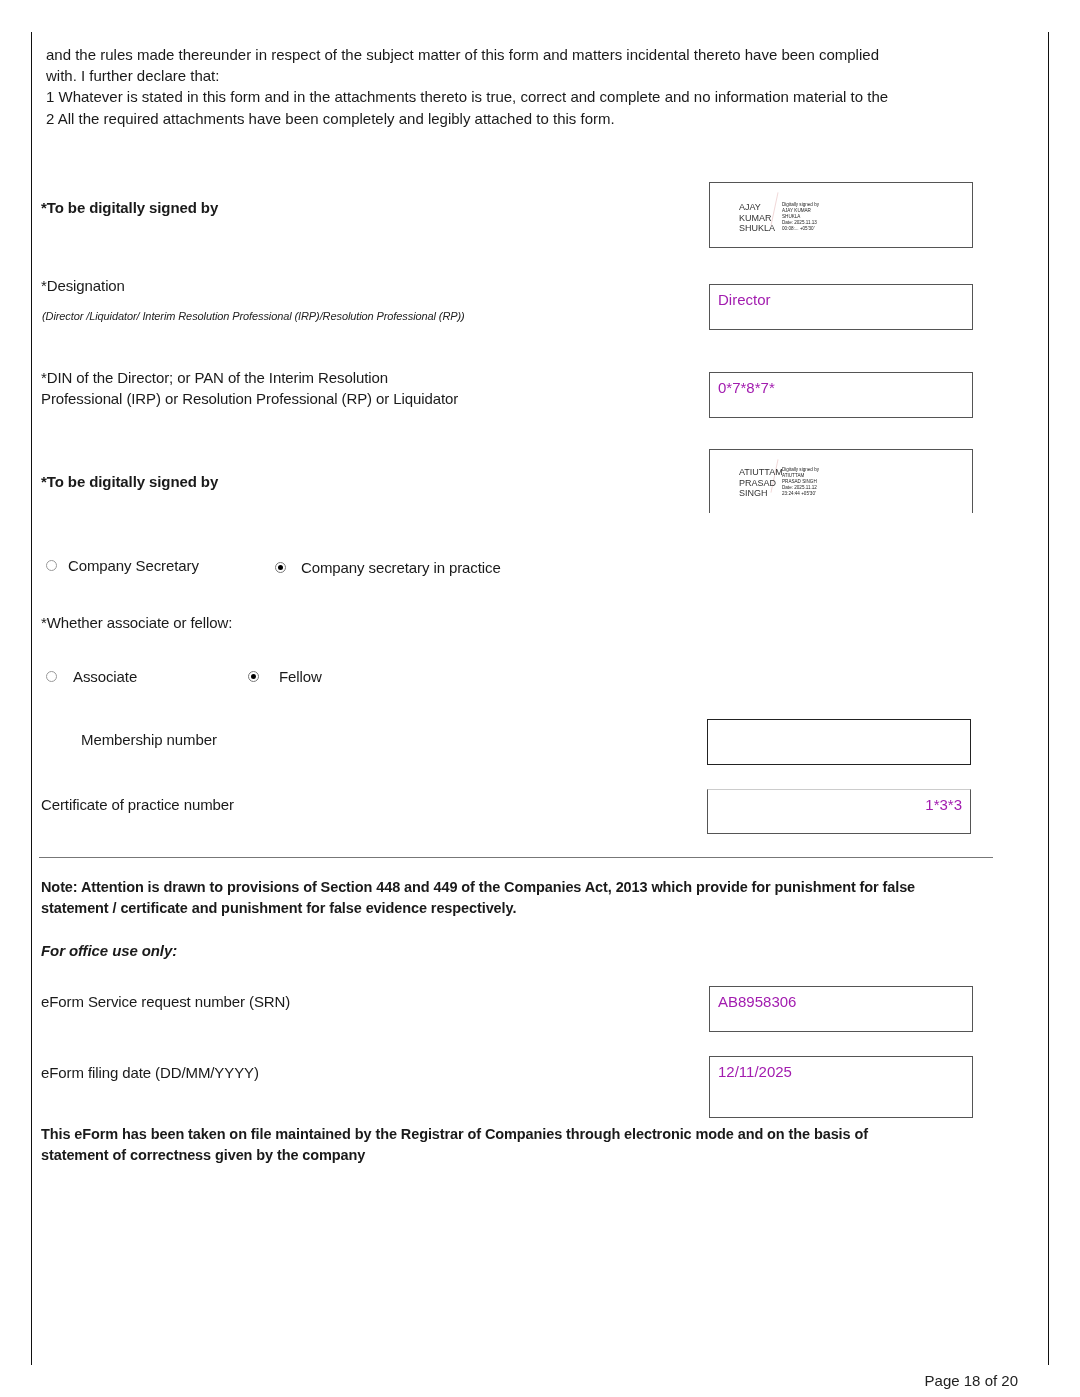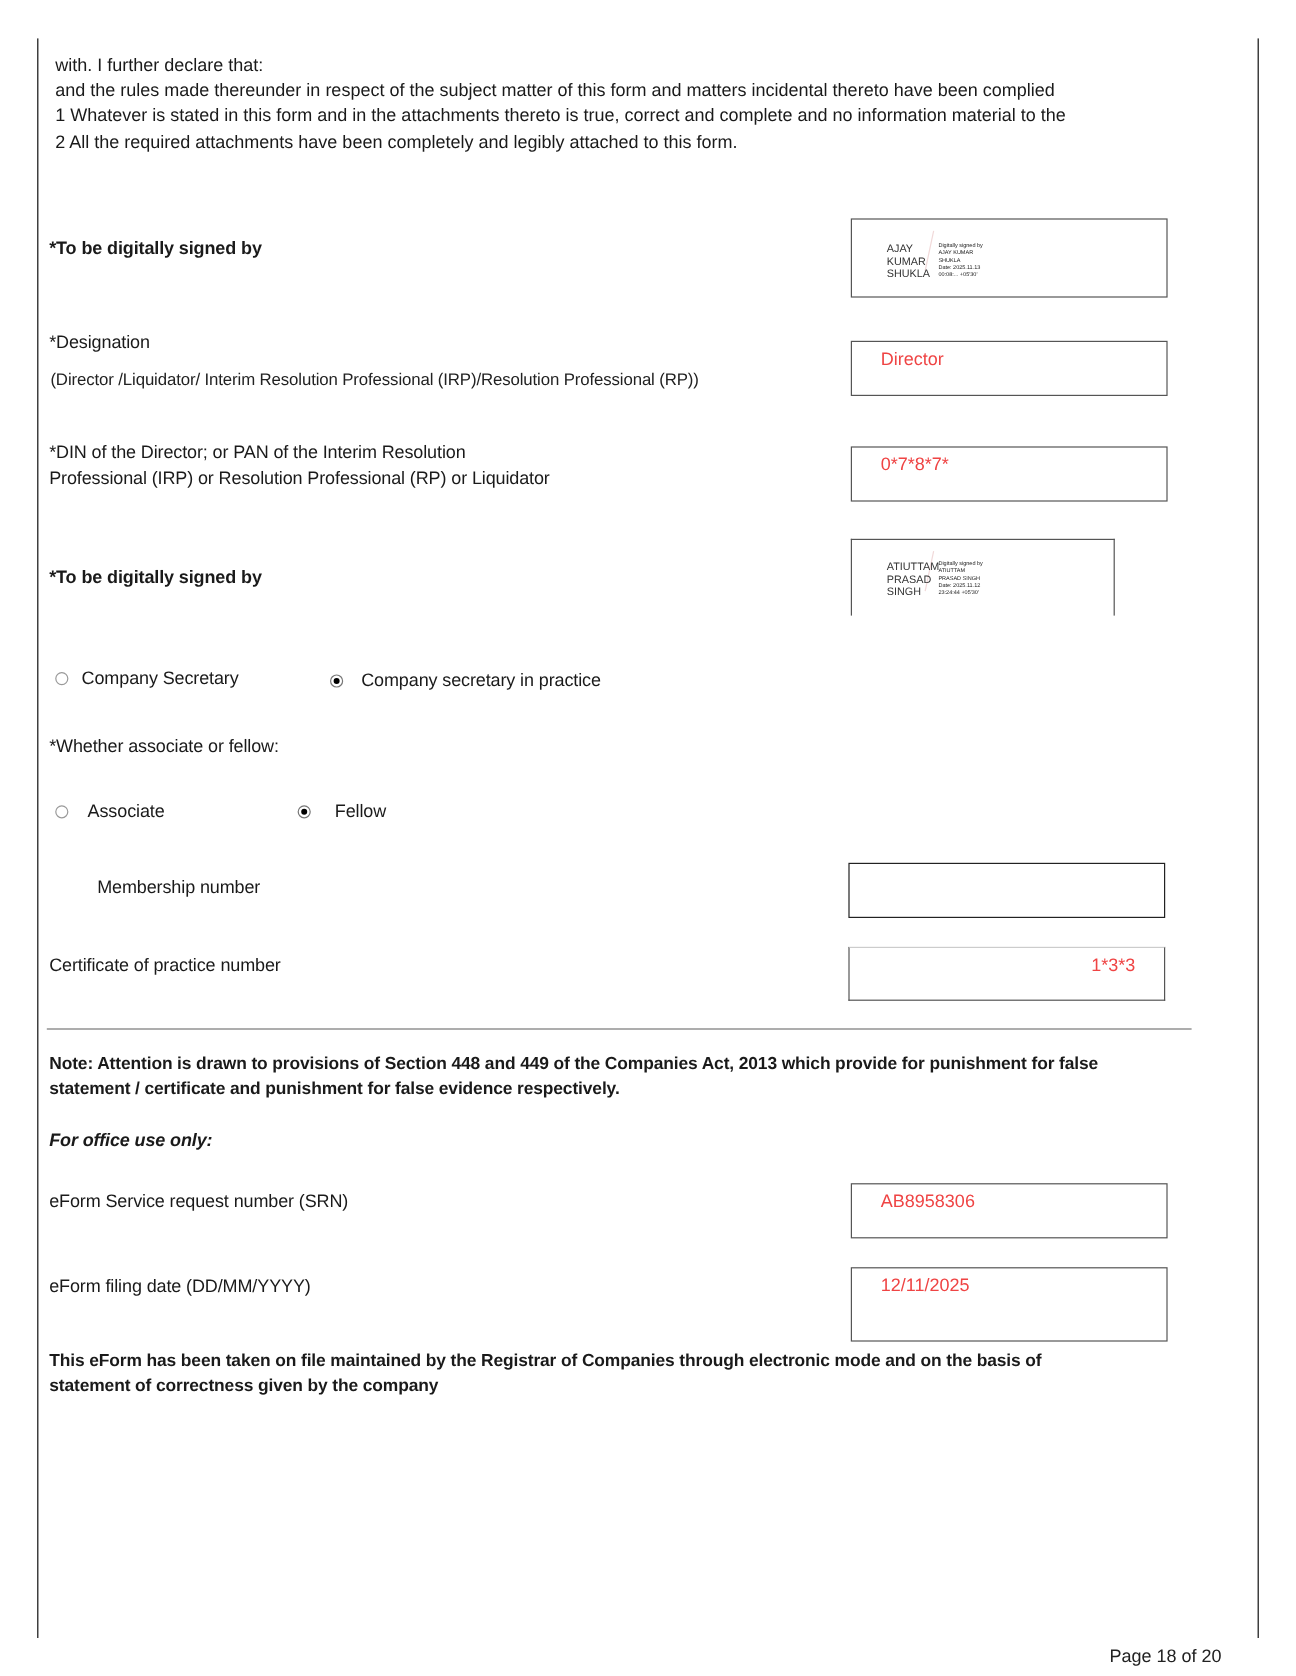--- a/index.html
+++ b/index.html
@@ -10,24 +10,24 @@
   }
   .page-frame {
     position: absolute; left: 31px; top: 32px; width: 1016px; height: 1333px;
     border-left: 1.5px solid #111; border-right: 1.5px solid #111;
   }
   .abs { position: absolute; }
   .txt { font-size: 15px; line-height: 21px; white-space: nowrap; letter-spacing: -0.1px; }
   .declaration { left: 46px; top: 44px; width: 960px; font-size: 15px; line-height: 21.2px; }
   .declaration div { white-space: nowrap; }
   .bold { font-weight: bold; }
-  .italic-small { font-size: 14px; color: #222; }
+  .italic-small { font-style: italic; font-size: 11px; color: #222; }
   .field-box {
     position: absolute; border: 1.3px solid #555; background: #fff;
-    box-sizing: border-box; font-size: 15px; padding: 6px 24px; color: #ef4444;
+    box-sizing: border-box; font-size: 15px; padding: 6px 8px; color: #a21caf;
   }
   .sig-box {
     position: absolute; border: 1.3px solid #555; background: #fff; box-sizing: border-box;
   }
   .sig-box.open-bottom { border-bottom: none; }
   .sig-name {
     position: absolute; left: 29px; font-size: 9px; line-height: 10.5px; color: #333;
     font-family: "Liberation Sans", sans-serif; text-transform: uppercase;
   }
   .sig-detail {
@@ -52,22 +52,22 @@
     border-top: 1.6px solid #777;
   }
   .footer { right: 62px; top: 1372px; font-size: 15px; color: #222; }
 </style>
 </head>
 <body>
 
 <div class="page-frame"></div>
 
 <div class="abs declaration">
+  <div>and the rules made thereunder in respect of the subject matter of this form and matters incidental thereto have been complied</div>
   <div>with. I further declare that:</div>
-  <div>and the rules made thereunder in respect of the subject matter of this form and matters incidental thereto have been complied</div>
   <div>1 Whatever is stated in this form and in the attachments thereto is true, correct and complete and no information material to the</div>
   <div>2 All the required attachments have been completely and legibly attached to this form.</div>
 </div>
 
 <div class="abs txt bold" style="left:41px; top:197px;">*To be digitally signed by</div>
 <div class="sig-box" style="left:709px; top:182px; width:264px; height:66px;">
   <div class="sig-tick"></div>
   <div class="sig-name" style="top:19px;">
     <div>AJAY</div>
     <div>KUMAR</div>
@@ -84,21 +84,21 @@
 
 <div class="abs txt" style="left:41px; top:275px;">*Designation</div>
 <div class="abs txt italic-small" style="left:42px; top:306px;">(Director /Liquidator/ Interim Resolution Professional (IRP)/Resolution Professional (RP))</div>
 <div class="field-box" style="left:709px; top:284px; width:264px; height:46px;">Director</div>
 
 <div class="abs txt" style="left:41px; top:367px;">*DIN of the Director; or PAN of the Interim Resolution</div>
 <div class="abs txt" style="left:41px; top:388px;">Professional (IRP) or Resolution Professional (RP) or Liquidator</div>
 <div class="field-box" style="left:709px; top:372px; width:264px; height:46px;">0*7*8*7*</div>
 
 <div class="abs txt bold" style="left:41px; top:471px;">*To be digitally signed by</div>
-<div class="sig-box open-bottom" style="left:709px; top:449px; width:220px; height:64px;">
+<div class="sig-box open-bottom" style="left:709px; top:449px; width:264px; height:64px;">
   <div class="sig-tick"></div>
   <div class="sig-name" style="top:17px;">
     <div>ATIUTTAM</div>
     <div>PRASAD</div>
     <div>SINGH</div>
   </div>
   <div class="sig-detail" style="top:17px;">
     <div>Digitally signed by</div>
     <div>ATIUTTAM</div>
     <div>PRASAD SINGH</div>

